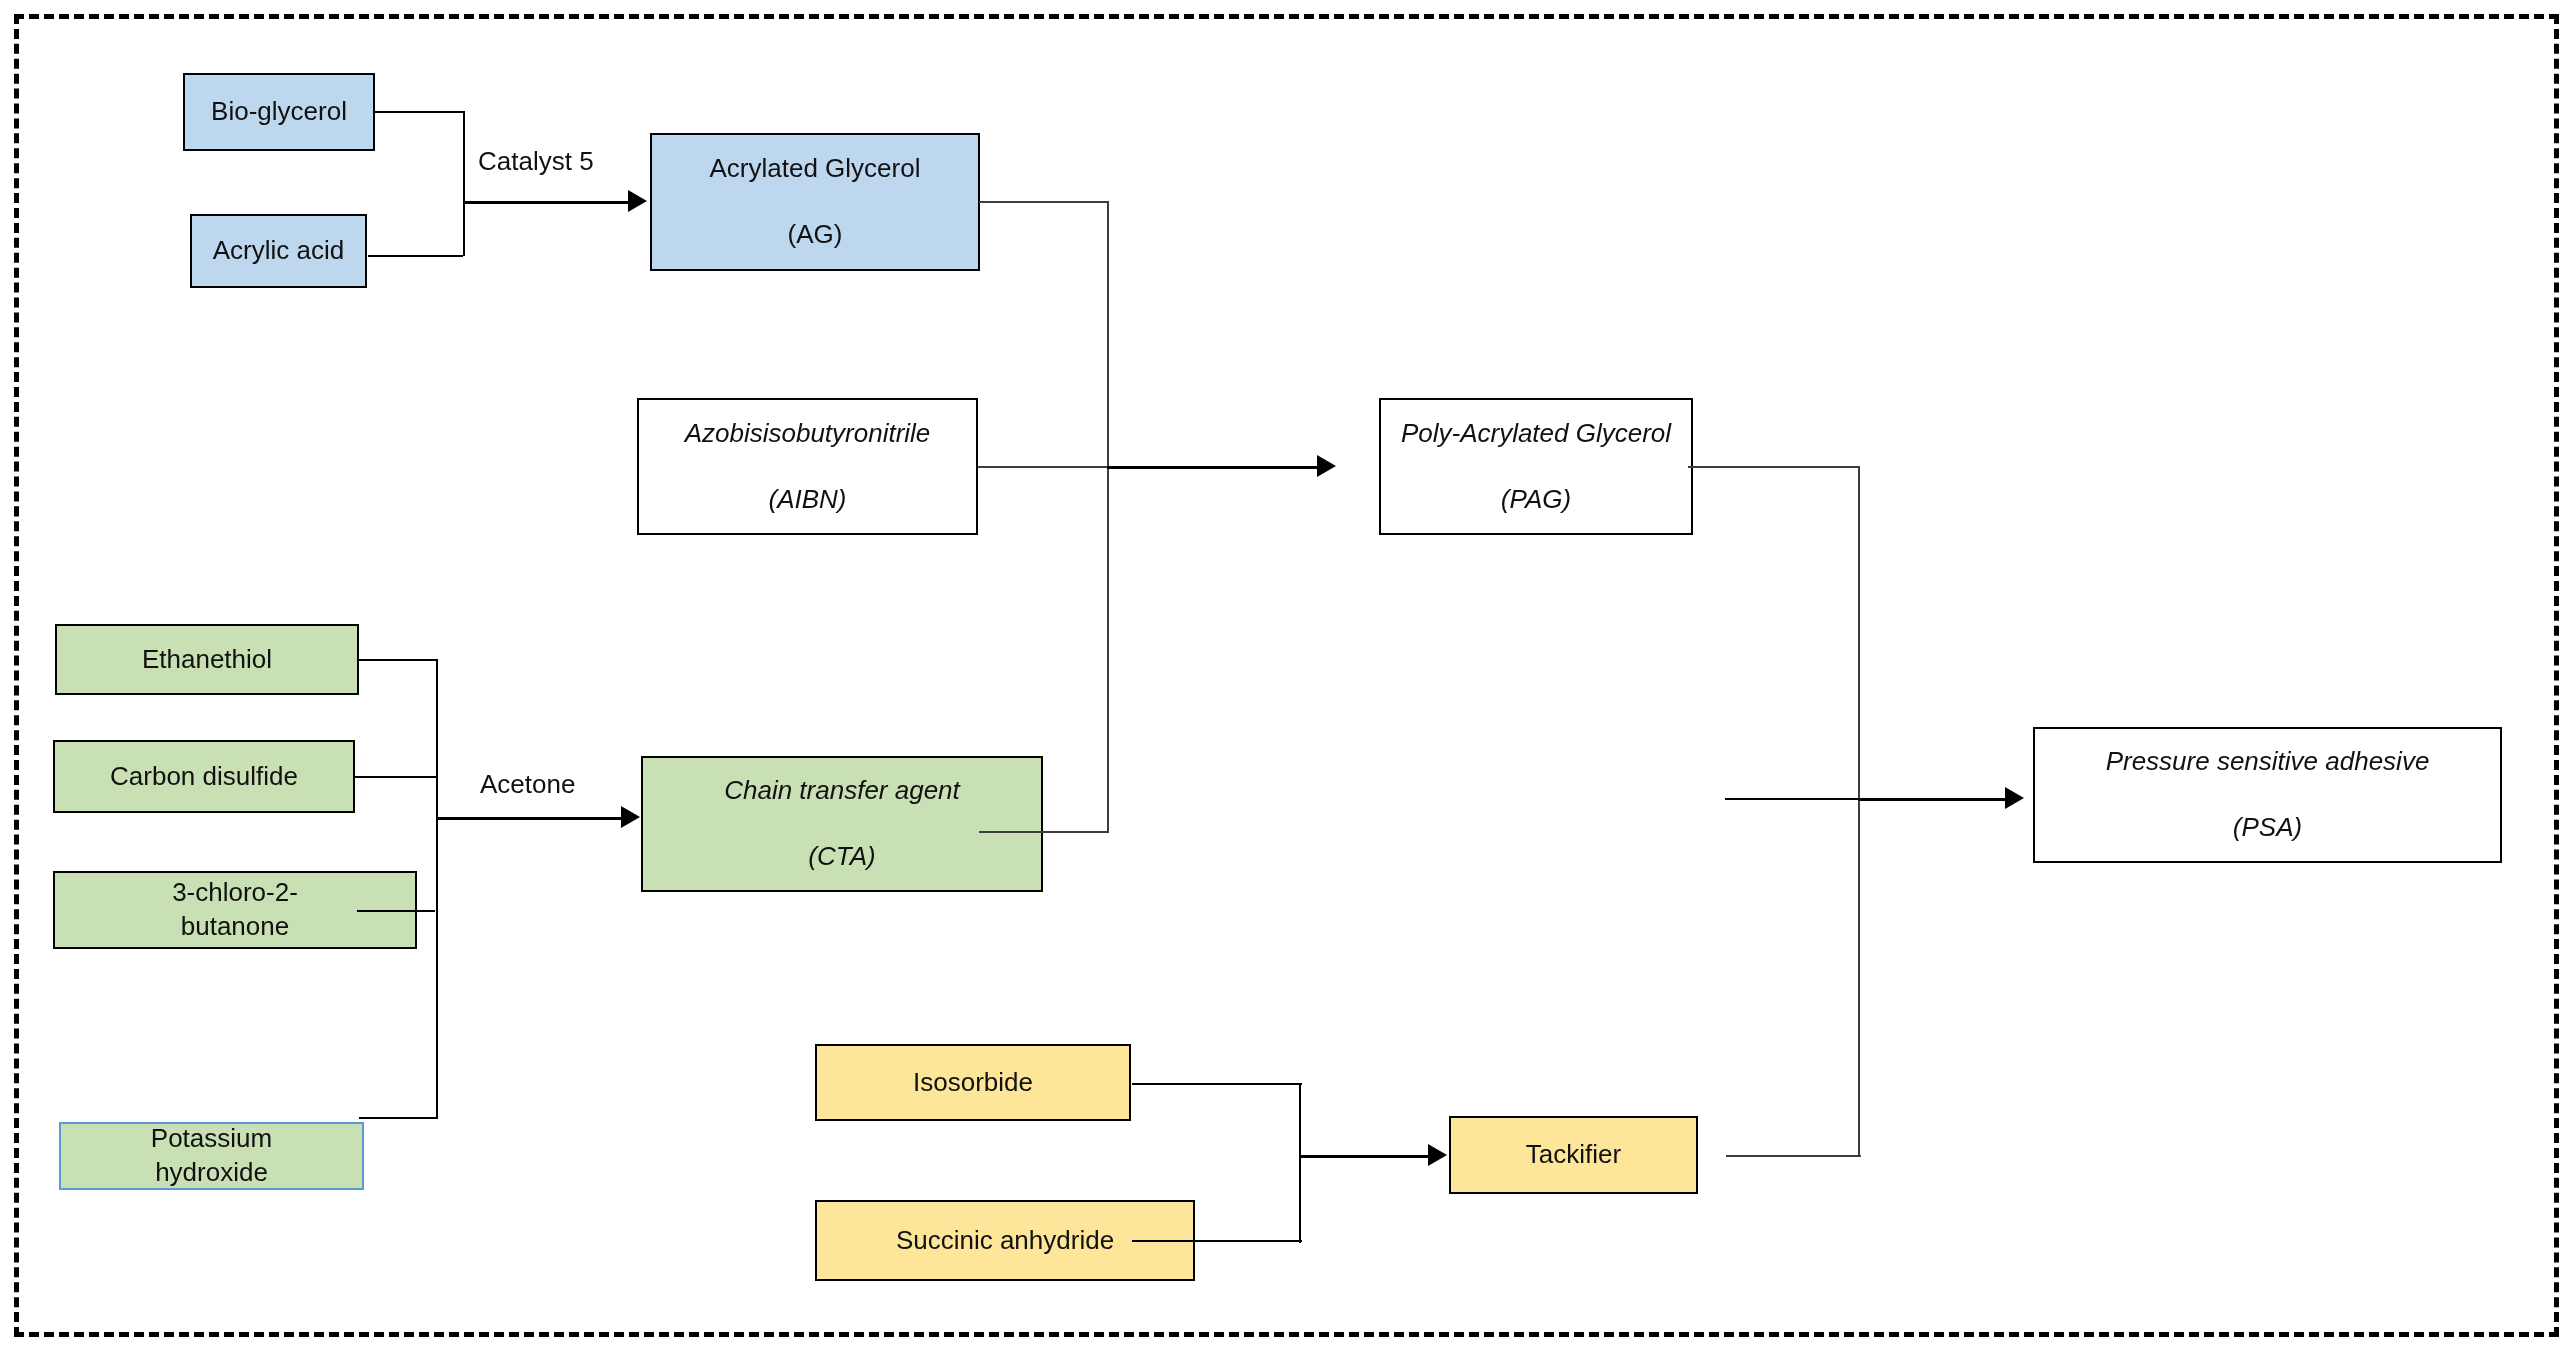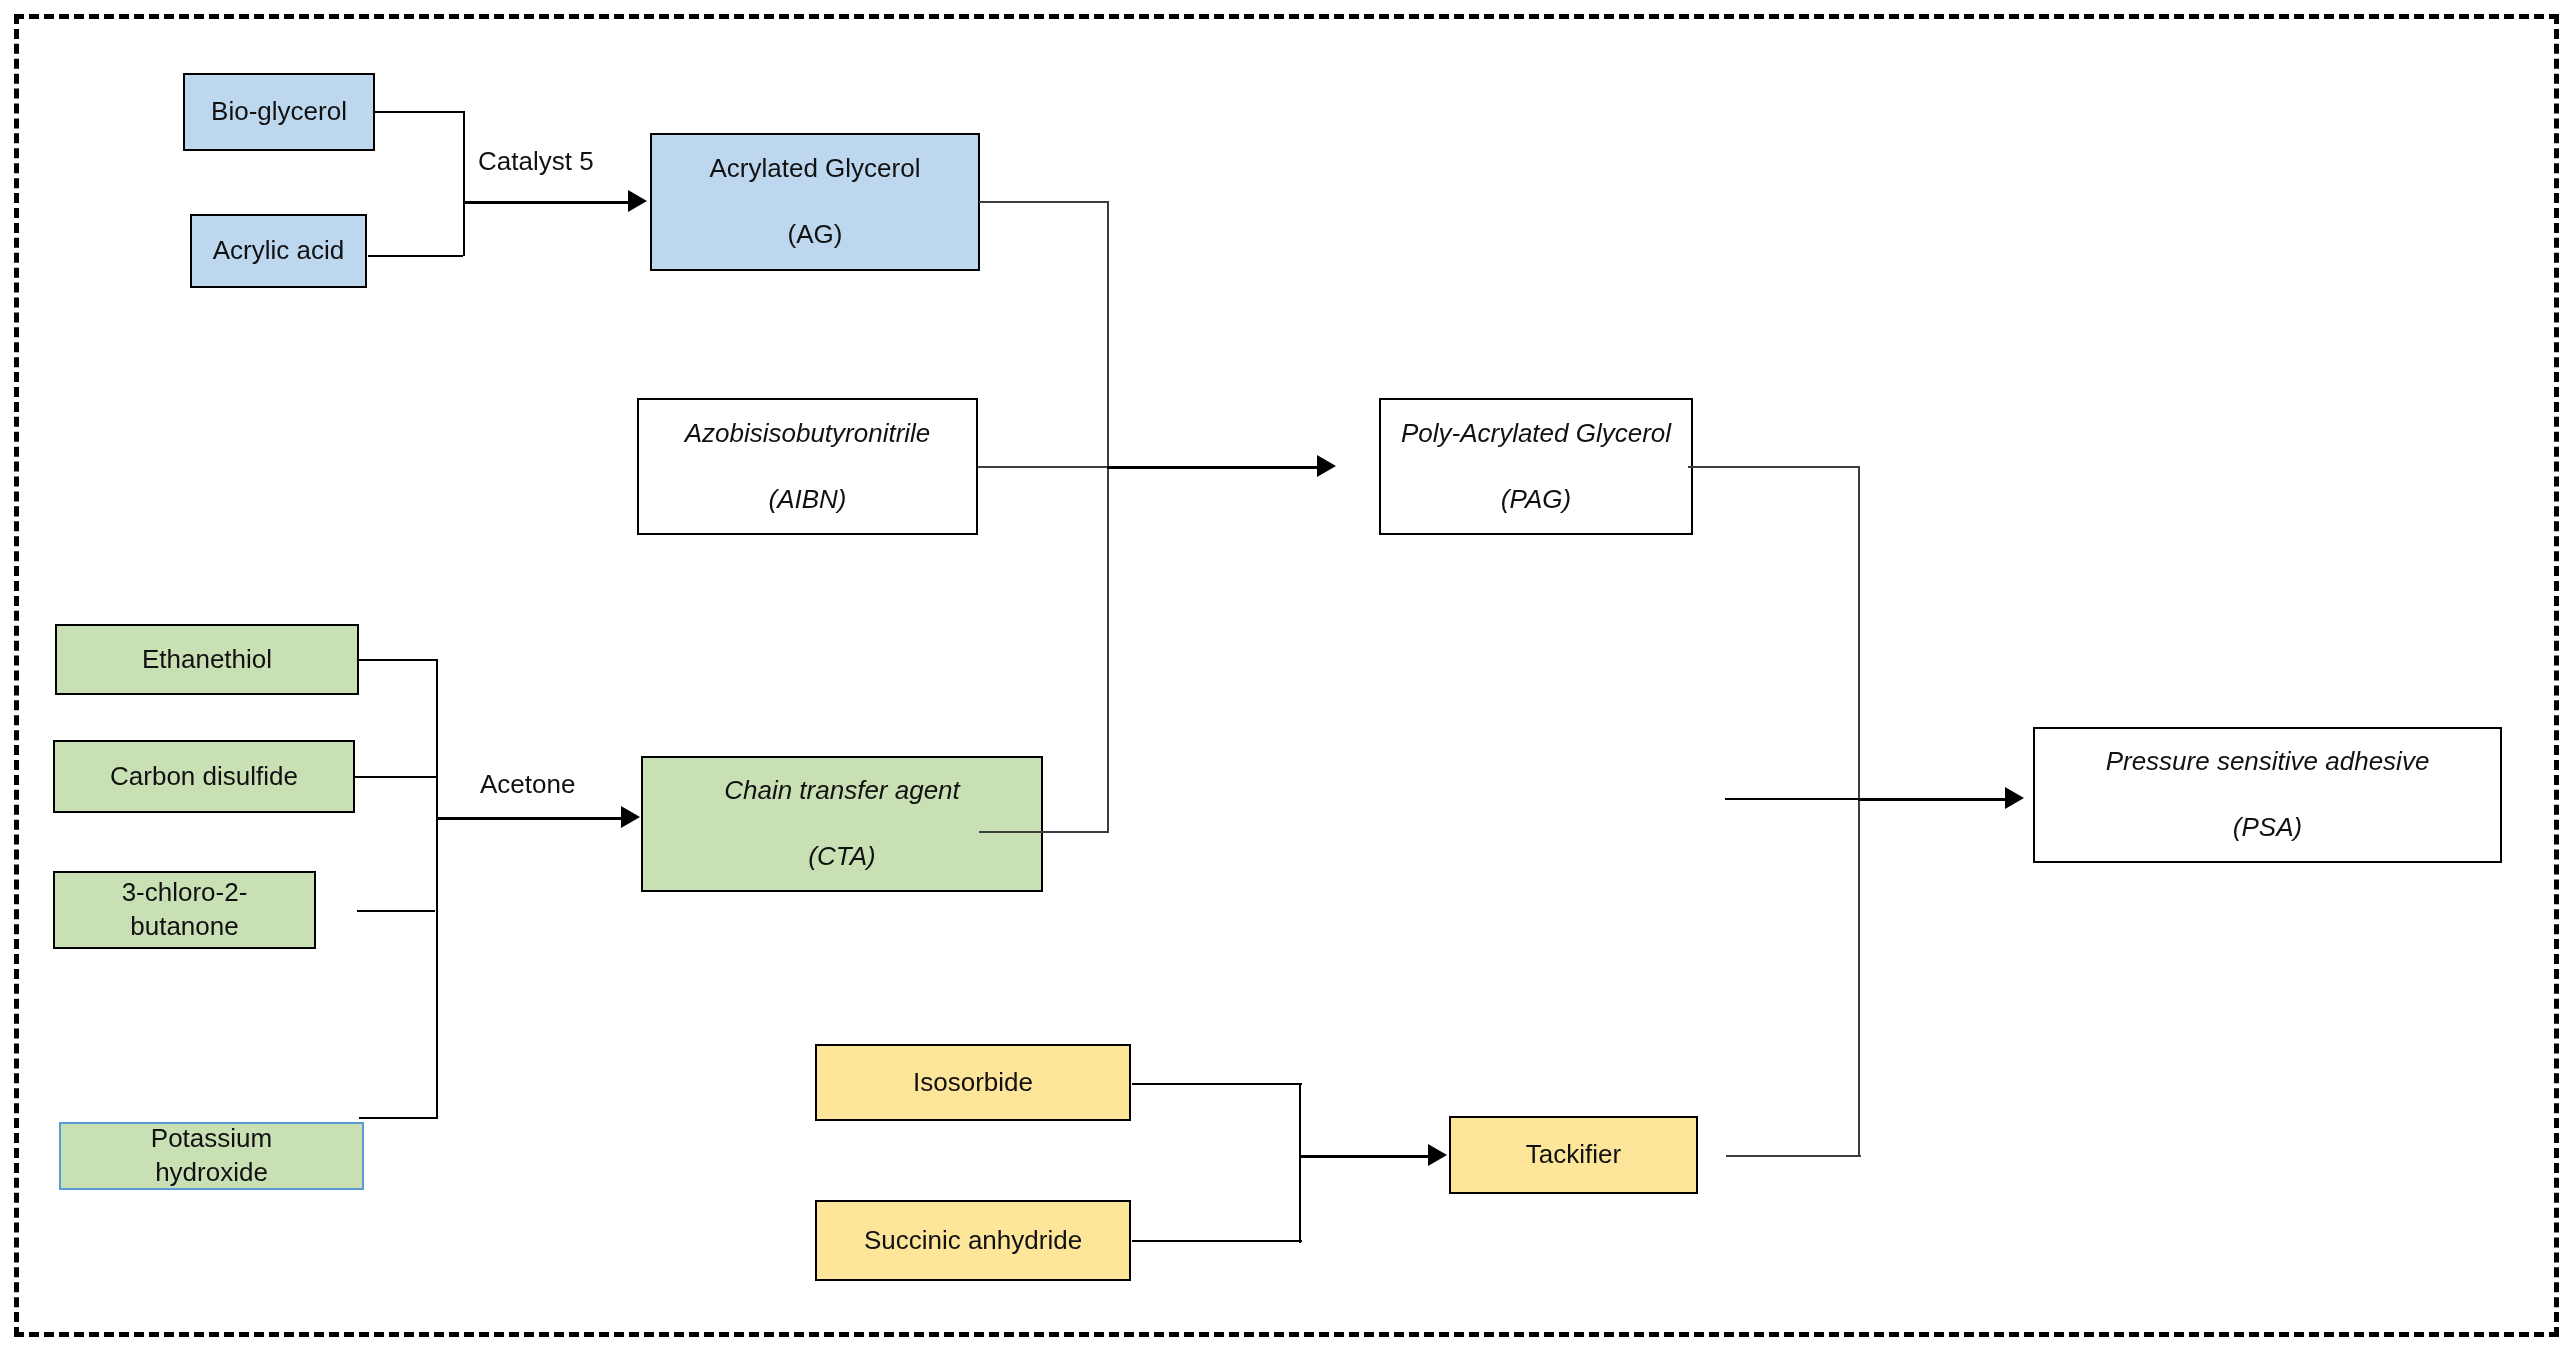--- a/index.html
+++ b/index.html
@@ -116,41 +116,41 @@
   </div>
 
   <div class="node fill-green" style="left:55px; top:624px; width:304px; height:71px;">
     <span>Ethanethiol</span>
   </div>
 
   <div class="node fill-green" style="left:53px; top:740px; width:302px; height:73px;">
     <span>Carbon disulfide</span>
   </div>
 
-  <div class="node tight fill-green" style="left:53px; top:871px; width:263px; height:78px;">
+  <div class="node tight fill-green" style="left:53px; top:871px; width:364px; height:78px;">
     <span>3-chloro-2-</span>
     <span class="sub">butanone</span>
   </div>
 
   <div class="node tight fill-green border-blue" style="left:53px; top:1122px; width:305px; height:68px;margin-left:6px;">
     <span>Potassium</span>
     <span class="sub">hydroxide</span>
   </div>
 
   <div class="node fill-green" style="left:641px; top:756px; width:402px; height:136px;font-style:italic;">
     <span>Chain transfer agent</span>
     <span class="sub">(CTA)</span>
   </div>
 
 
   <div class="node fill-yellow" style="left:815px; top:1044px; width:316px; height:77px;">
     <span>Isosorbide</span>
   </div>
 
-  <div class="node fill-yellow" style="left:815px; top:1200px; width:316px; height:81px;">
+  <div class="node fill-yellow" style="left:815px; top:1200px; width:380px; height:81px;">
     <span>Succinic anhydride</span>
   </div>
 
   <div class="node fill-yellow" style="left:1449px; top:1116px; width:249px; height:78px;">
     <span>Tackifier</span>
   </div>
 
   <div class="node fill-white" style="left:2033px; top:727px; width:469px; height:136px;">
     <span>Pressure sensitive adhesive</span>
     <span class="sub">(PSA)</span>

